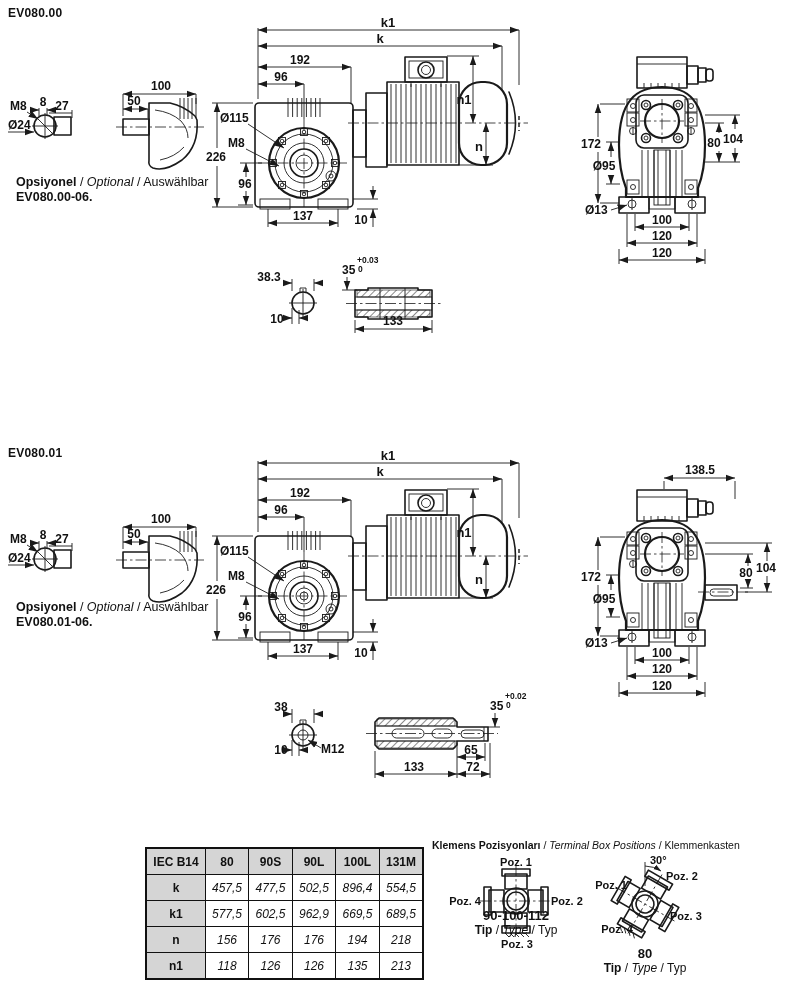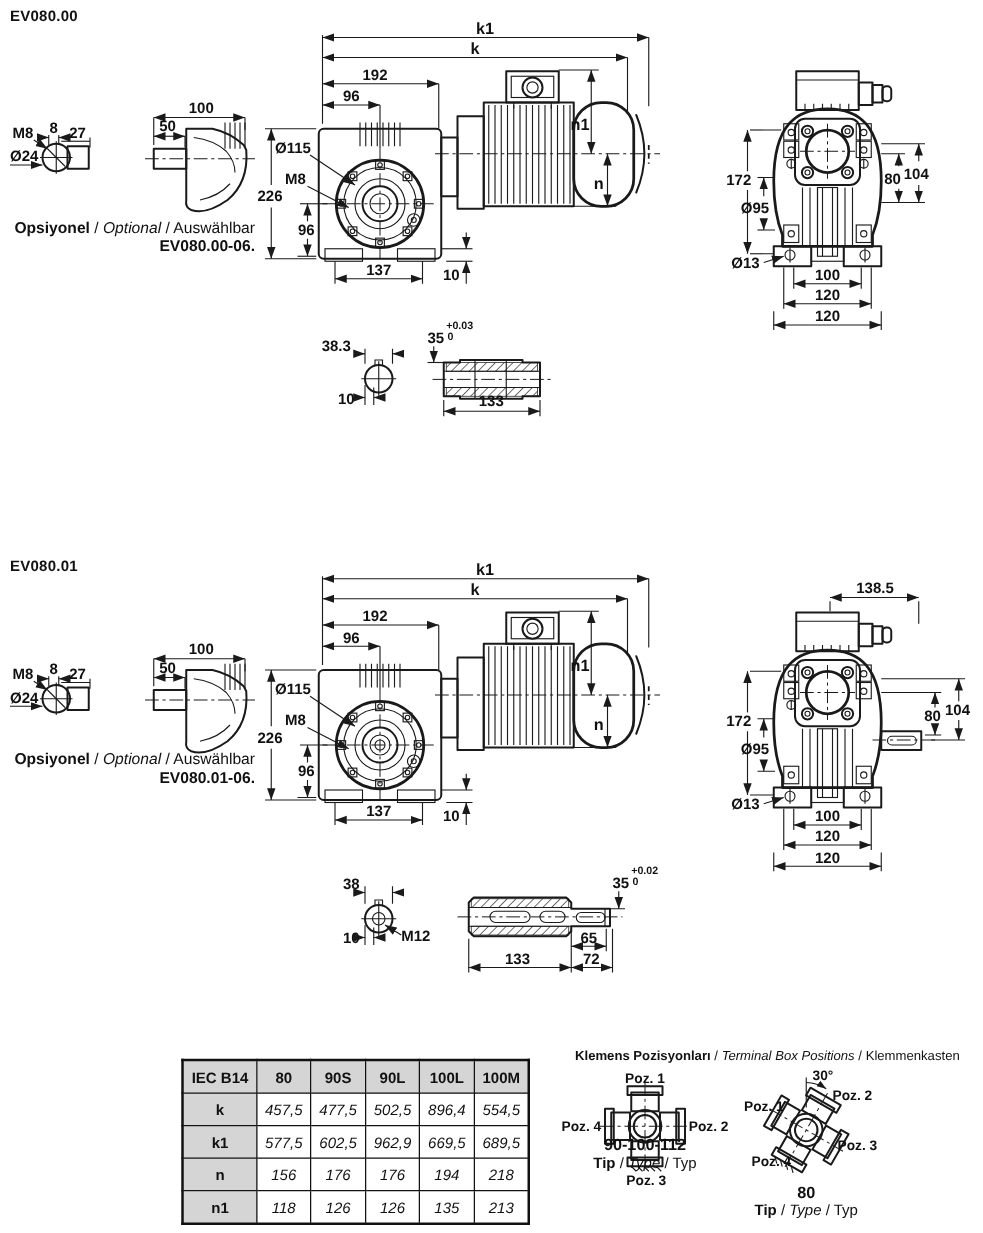--- a/index.html
+++ b/index.html
@@ -1,23 +1,23 @@
 <!DOCTYPE html>
 <html><head>
 <meta charset="utf-8">
 <style>
   html,body{margin:0;padding:0;background:#fff;}
   body{width:786px;height:986px;position:relative;font-family:"Liberation Sans",sans-serif;color:#111;overflow:hidden;}
   .abs{position:absolute;}
   .sec-title{font-weight:bold;font-size:12px;letter-spacing:.2px;}
-  .caption{width:200px;text-align:right;font-size:12.5px;line-height:15px;}
+  .caption{width:200px;text-align:left;font-size:12.5px;line-height:15px;margin-left:12px;}
   .caption .code{font-weight:bold;}
   .caption .b{font-weight:bold;}
   .it{font-style:italic;}
-  .klemens-heading{font-size:10.5px;white-space:nowrap;margin-left:28px;}
+  .klemens-heading{font-size:10.5px;white-space:nowrap;}
   .klemens-heading .b{font-weight:bold;}
   .tip-block{text-align:center;font-size:12px;line-height:15px;}
   .tip-block .size{font-weight:bold;font-size:13px;}
   .tip-block .b{font-weight:bold;}
   table.dims{border-collapse:collapse;table-layout:fixed;font-size:12px;}
   table.dims td,table.dims th{border:1px solid #111;text-align:center;height:25px;padding:0;}
   table.dims{border:2px solid #111;}
   table.dims .hd{background:#d5d5d5;font-weight:bold;}
   table.dims td{font-weight:normal;background:#fff;font-style:italic;}
   svg{position:absolute;left:0;}
@@ -689,21 +689,21 @@
 
 <div class="abs" style="left:145px;top:847px;">
   <table class="dims" style="width:270px;border-radius:28px;">
     <tbody>
         <tr>
       <th class="hd" style="width:58px;">IEC B14</th>
       <th class="hd" style="width:42px;">80</th>
       <th class="hd" style="width:43px;">90S</th>
       <th class="hd" style="width:42px;">90L</th>
       <th class="hd" style="width:43px;">100L</th>
-      <th class="hd" style="width:42px;">100M</th>
+      <th class="hd" style="width:42px;">131M</th>
     </tr>
     <tr>
       <th class="hd">k</th>
       <td>457,5</td>
       <td>477,5</td>
       <td>502,5</td>
       <td>896,4</td>
       <td>554,5</td>
     </tr>
     <tr>

